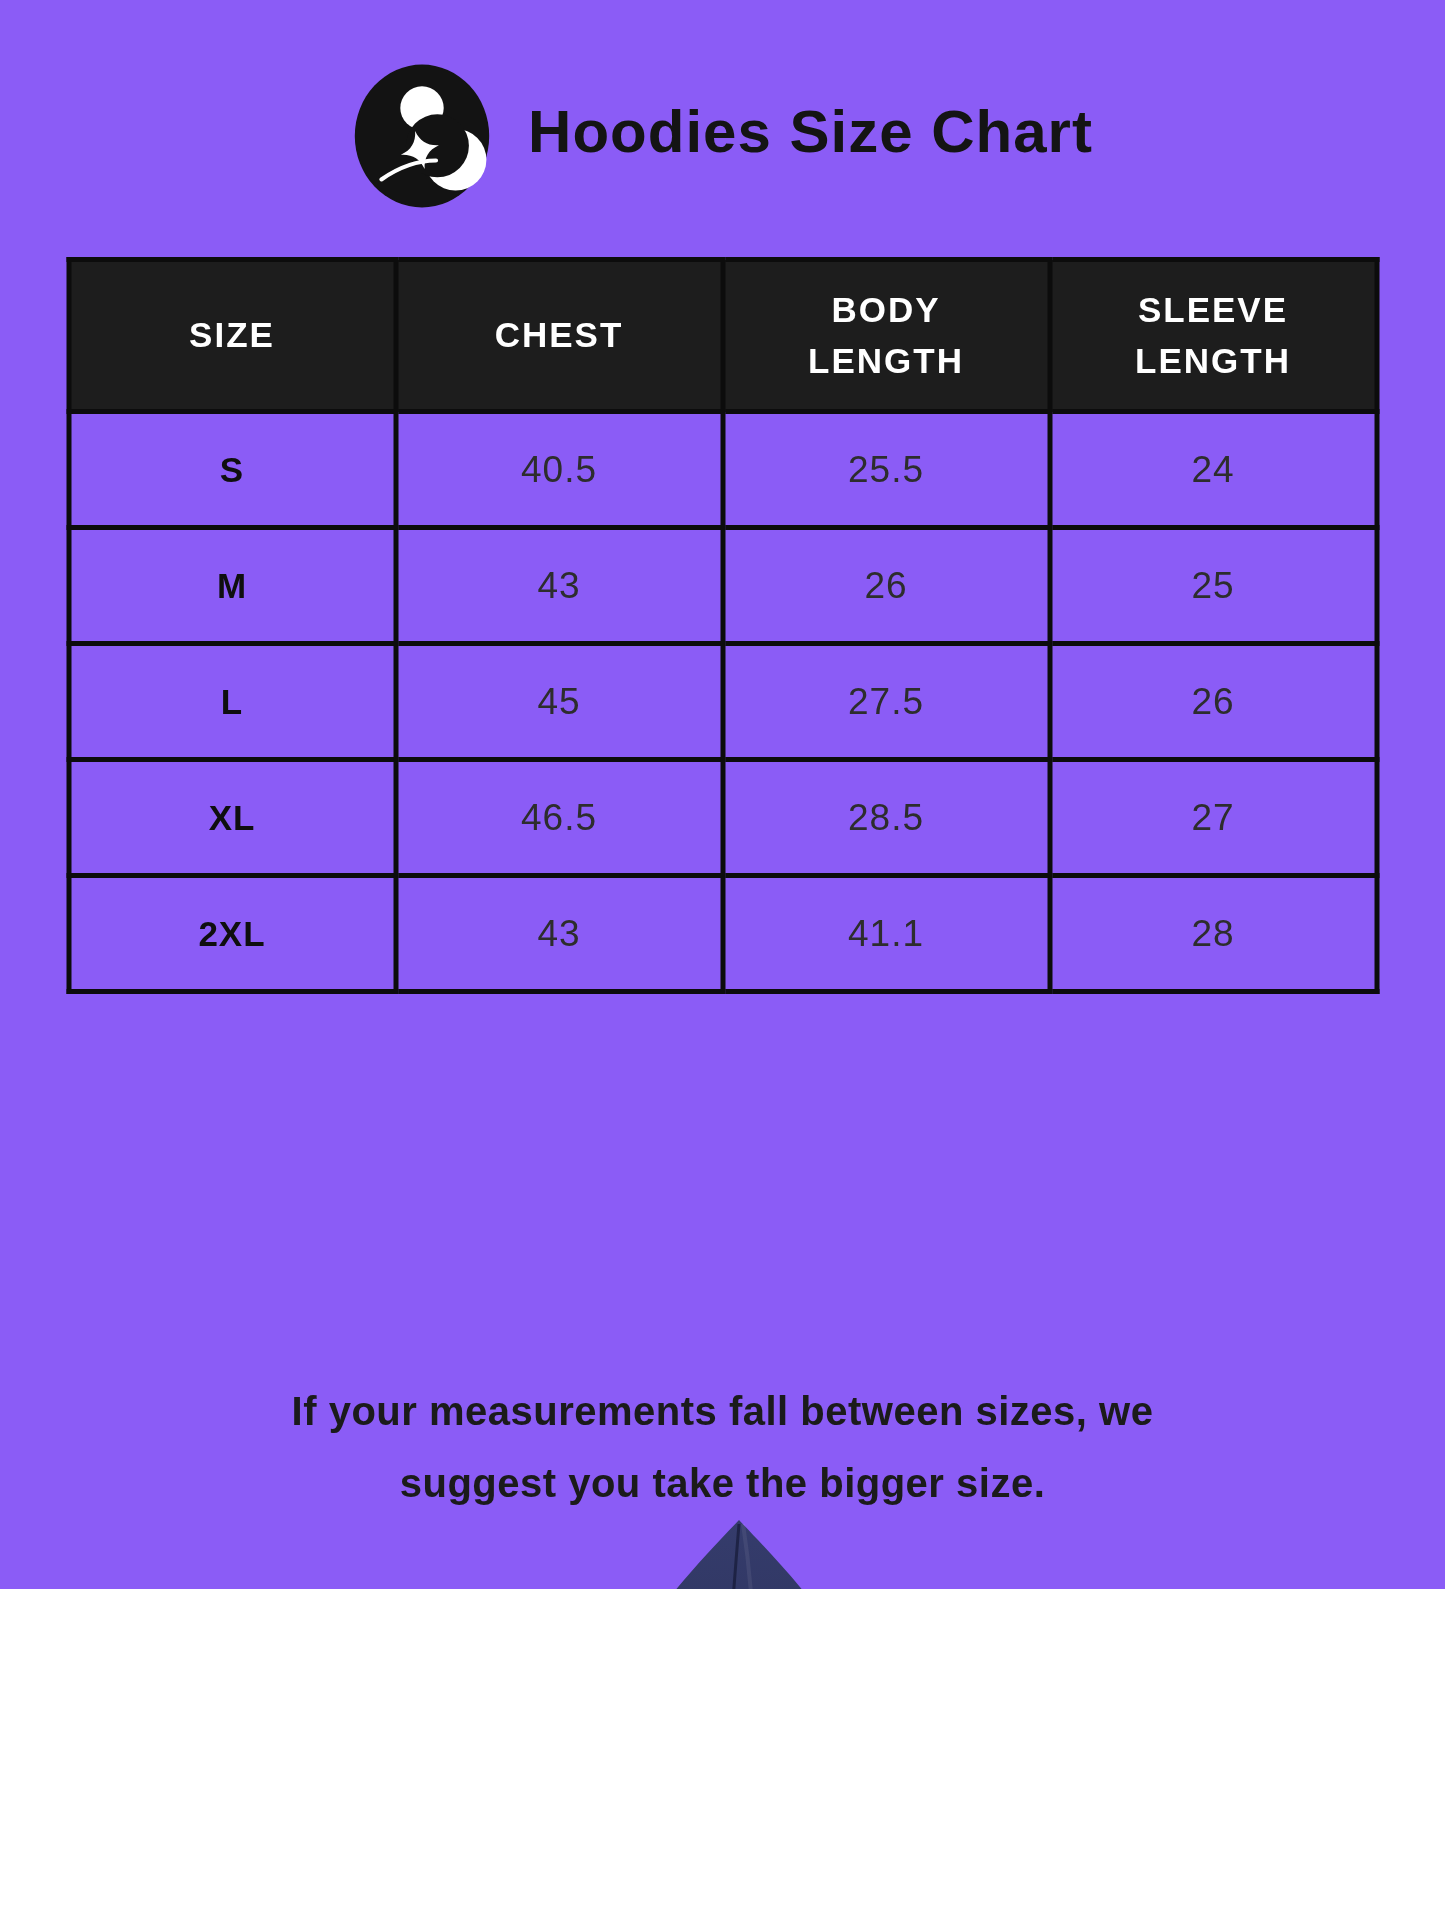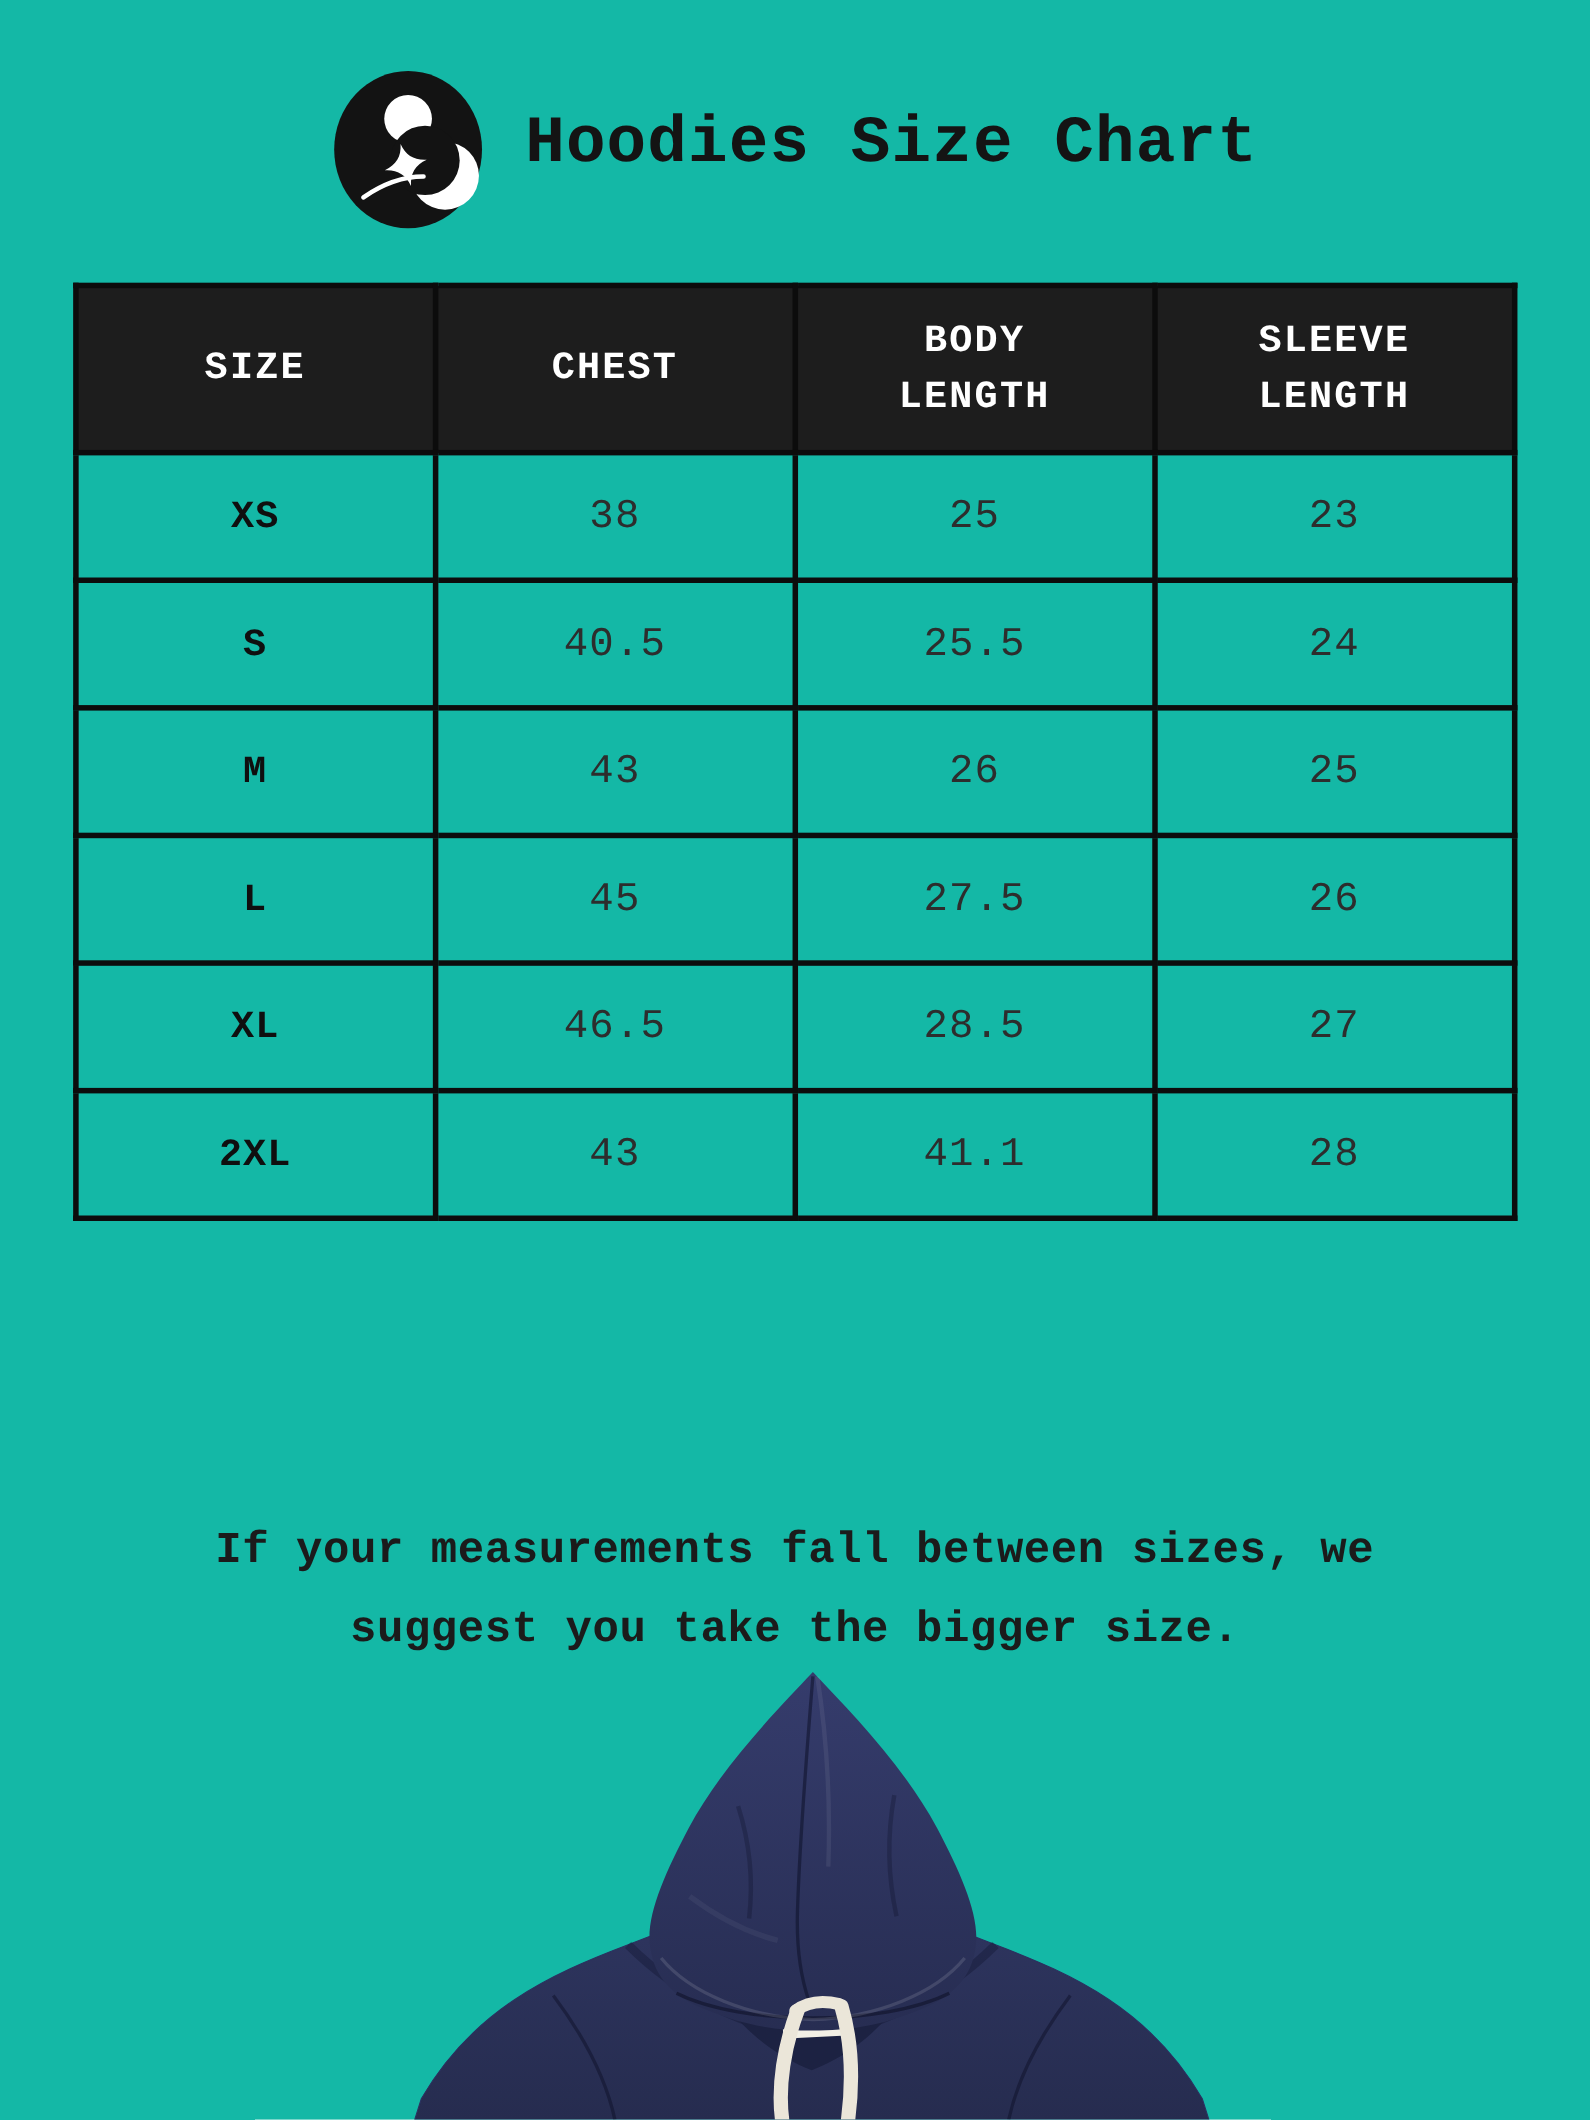--- a/index.html
+++ b/index.html
@@ -1,21 +1,21 @@
 <!DOCTYPE html>
 <html><head>
 <meta charset="utf-8">
 <style>
   html,body{margin:0;padding:0;background:#ffffff;}
   .page{
     position:relative;
-    width:1445px;height:1927px;
-    background:#14b8a6;
+    width:1445px;height:1589px;
+    background:#8b5cf6;
     overflow:hidden;
-    font-family:Liberation Mono, monospace;
+    font-family:Liberation Sans, sans-serif;
     color:#141414;
   }
 
   
   .brand-header{
     position:absolute;top:58px;left:0;width:100%;height:156px;
     display:flex;align-items:center;justify-content:center;gap:36px;
   }
   .logo{width:140px;height:148px;flex:0 0 auto;}
   .logo svg{display:block;width:100%;height:100%;}
@@ -82,26 +82,20 @@
         <th>SIZE</th>
         <th>CHEST</th>
         <th>BODY
 LENGTH</th>
         <th>SLEEVE
 LENGTH</th>
       </tr>
     </thead>
     <tbody>
       <tr>
-        <td class="size-cell">XS</td>
-        <td>38</td>
-        <td>25</td>
-        <td>23</td>
-      </tr>
-      <tr>
         <td class="size-cell">S</td>
         <td>40.5</td>
         <td>25.5</td>
         <td>24</td>
       </tr>
       <tr>
         <td class="size-cell">M</td>
         <td>43</td>
         <td>26</td>
         <td>25</td>

